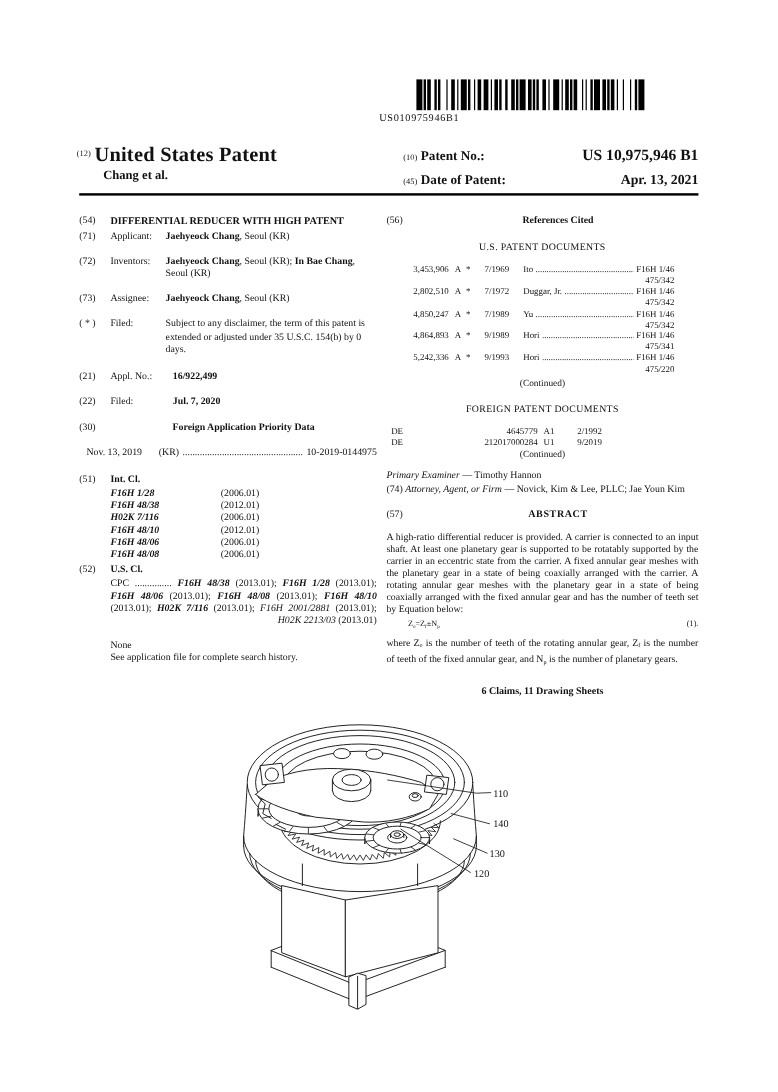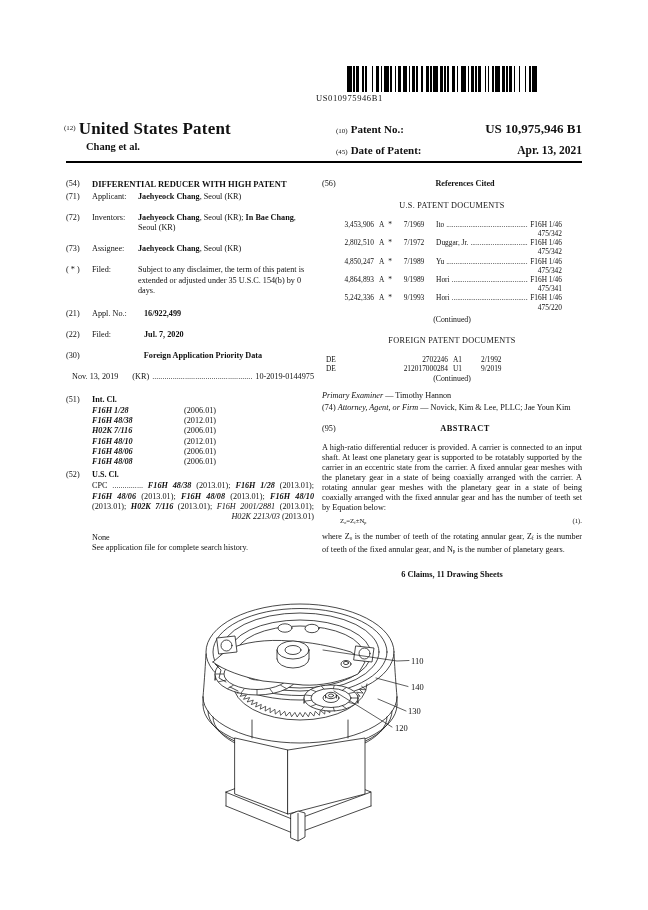--- a/index.html
+++ b/index.html
@@ -341,36 +341,36 @@
             <span class="rcls">F16H 1/46</span>
           </div>
         <div class="l2">475/220</div>
       </div>
     </div>
     <div class="cont">(Continued)</div>
     <div class="docshead">FOREIGN PATENT DOCUMENTS</div>
     <div class="frefs">
       <div class="frow2">
           <span class="fcty">DE</span>
-          <span class="fnumb">2702246</span>
+          <span class="fnumb">4645779</span>
           <span class="fkind">A1</span>
           <span class="fdate">2/1992</span>
         </div>
       <div class="frow2">
           <span class="fcty">DE</span>
           <span class="fnumb">212017000284</span>
           <span class="fkind">U1</span>
           <span class="fdate">9/2019</span>
         </div>
     </div>
     <div class="fcont">(Continued)</div>
     <div class="exam"><span class="it">Primary Examiner</span><span> — Timothy Hannon</span></div>
     <div class="attny"><span>(74) </span><span class="it">Attorney, Agent, or Firm</span><span> — Novick, Kim &amp; Lee, PLLC; Jae Youn Kim</span></div>
     <div class="f57h">
-      <span class="fnum">(95)</span>
+      <span class="fnum">(57)</span>
       <span class="f57t">ABSTRACT</span>
     </div>
     <div class="abs">A high-ratio differential reducer is provided. A carrier is connected to an input shaft. At least one planetary gear is supported to be rotatably supported by the carrier in an eccentric state from the carrier. A fixed annular gear meshes with the planetary gear in a state of being coaxially arranged with the carrier. A rotating annular gear meshes with the planetary gear in a state of being coaxially arranged with the fixed annular gear and has the number of teeth set by Equation below:</div>
     <div class="eq">
       <span><span>Z</span><sub>o</sub><span>=Z</span><sub>f</sub><span>±N</span><sub>p</sub></span>
       <span class="eqtag">(1).</span>
     </div>
     <div class="where"><span>where Z</span><sub>o</sub><span> is the number of teeth of the rotating annular gear, Z</span><sub>f</sub><span> is the number of teeth of the fixed annular gear, and N</span><sub>p</sub><span> is the number of planetary gears.</span></div>
     <div class="claims">6 Claims, 11 Drawing Sheets</div>
   </div>

